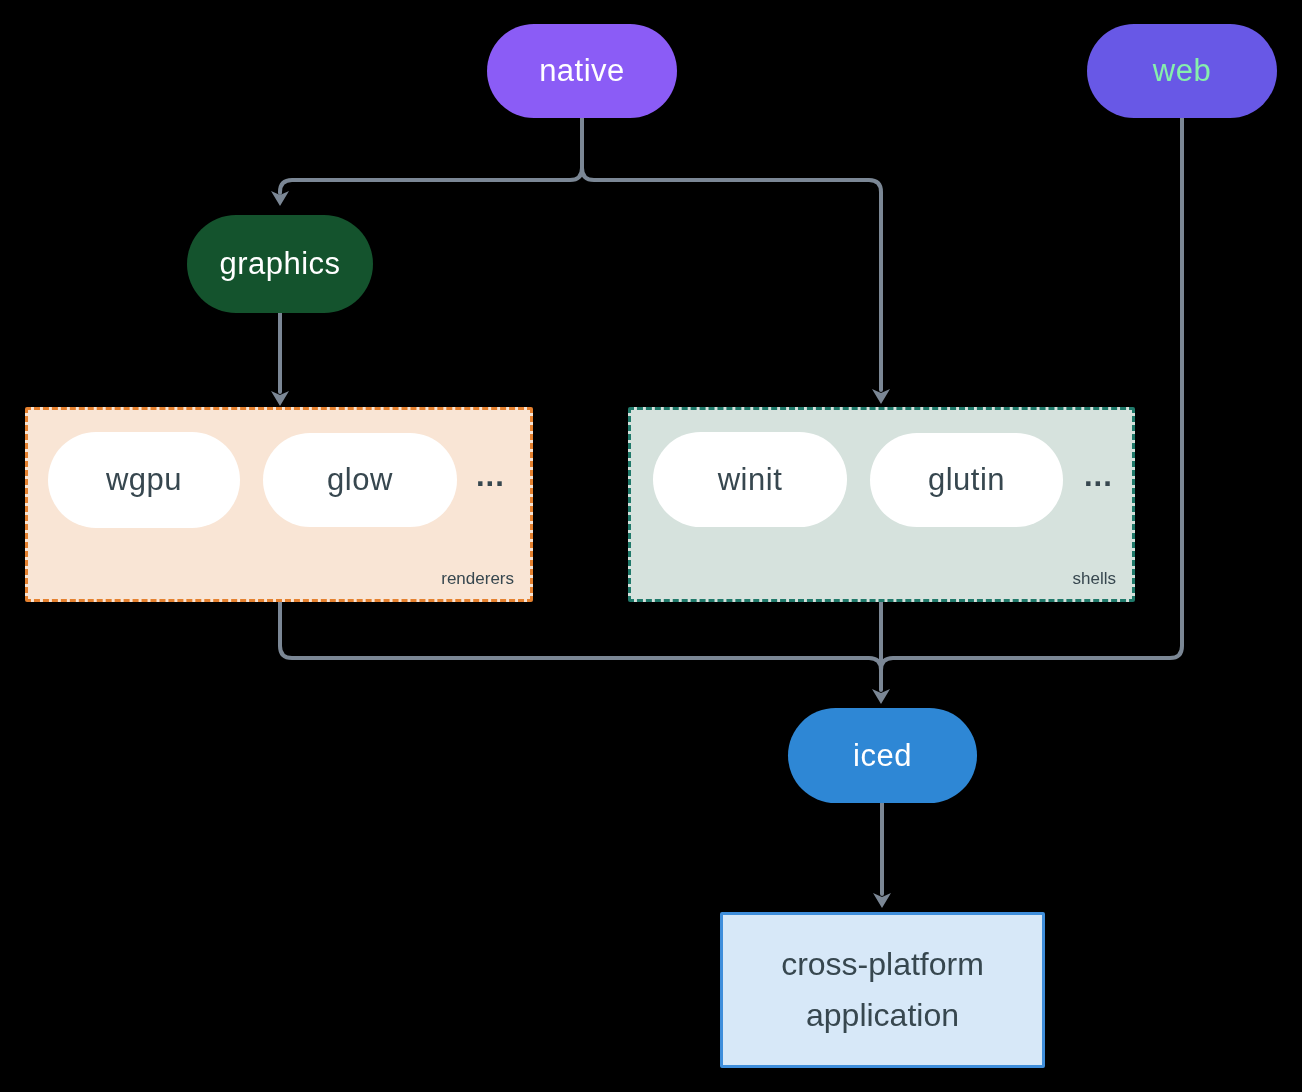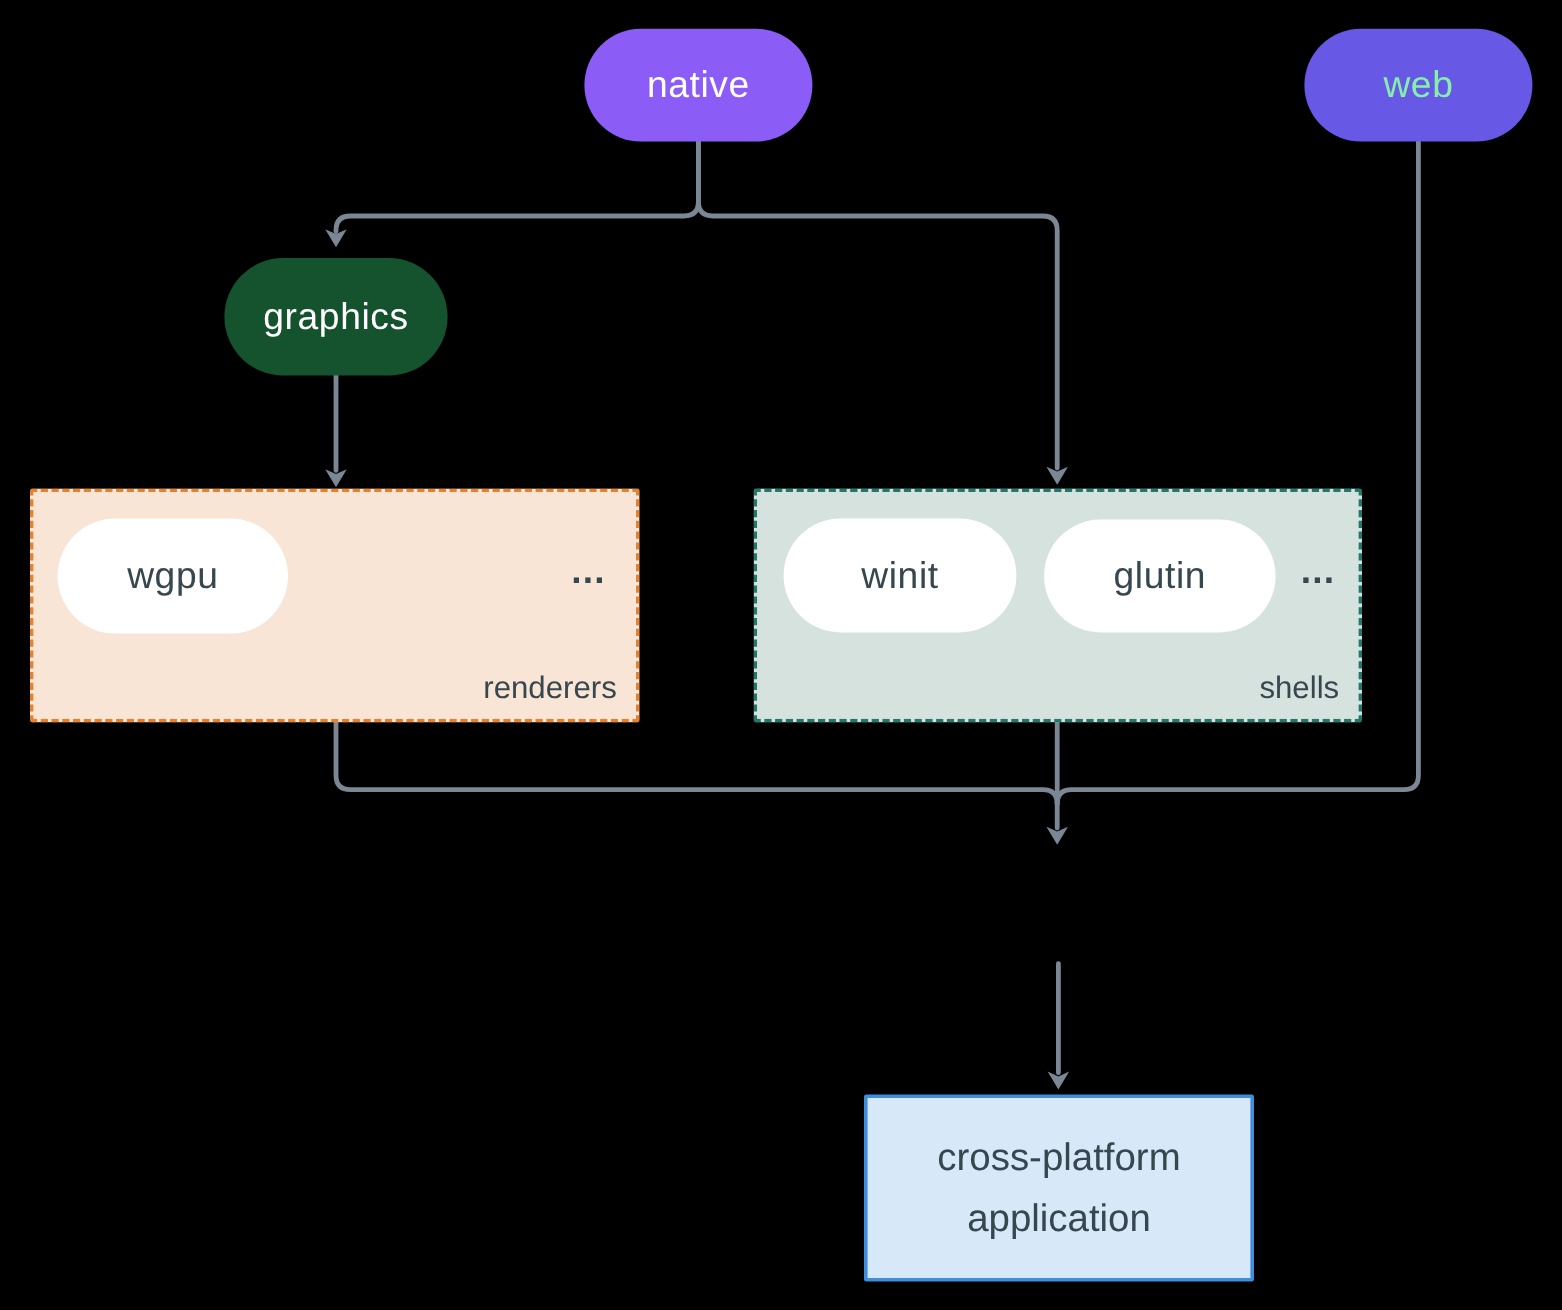--- a/index.html
+++ b/index.html
@@ -40,21 +40,21 @@
   .ip-winit{left:653px;top:432px;width:194px;height:95px;}
   .ip-glutin{left:870px;top:433px;width:193px;height:94px;}
   .ellipsis{
     position:absolute;z-index:3;color:#37474F;
     font-size:31px;font-weight:bold;letter-spacing:1px;
   }
   .el-renderers{left:476px;top:458px;}
   .el-shells{left:1084px;top:458px;}
   .grp-label{
     position:absolute;right:16px;bottom:10px;
-    color:#37474F;font-size:26px;
+    color:#37474F;font-size:17px;
   }
   .appbox{
     left:720px;top:912px;width:325px;height:156px;
     background:#D7E8F8;border:3px solid #3F8EDB;border-radius:2px;
     display:flex;align-items:center;justify-content:center;
     text-align:center;color:#37474F;font-size:32px;line-height:1.6;
     padding:0 34px;
   }
 </style>
 </head>
@@ -99,31 +99,37 @@
   <div class="node pill pill-graphics">
     <span>graphics</span>
   </div>
 
   <div class="grp grp-renderers">
     <span class="grp-label">renderers</span>
   </div>
   <div class="item-pill pill ip-wgpu">
     <span>wgpu</span>
   </div>
+  <div class="item-pill pill ip-glow">
+    <span>glow</span>
+  </div>
   <span class="ellipsis el-renderers">...</span>
 
   <div class="grp grp-shells">
     <span class="grp-label">shells</span>
   </div>
   <div class="item-pill pill ip-glutin">
     <span>glutin</span>
   </div>
   <div class="item-pill pill ip-winit">
     <span>winit</span>
   </div>
   <span class="ellipsis el-shells">...</span>
 
+  <div class="node pill pill-iced">
+    <span>iced</span>
+  </div>
 
   <div class="appbox">
     <span>cross-platform application</span>
   </div>
 
 </div>
 
 </body></html>

